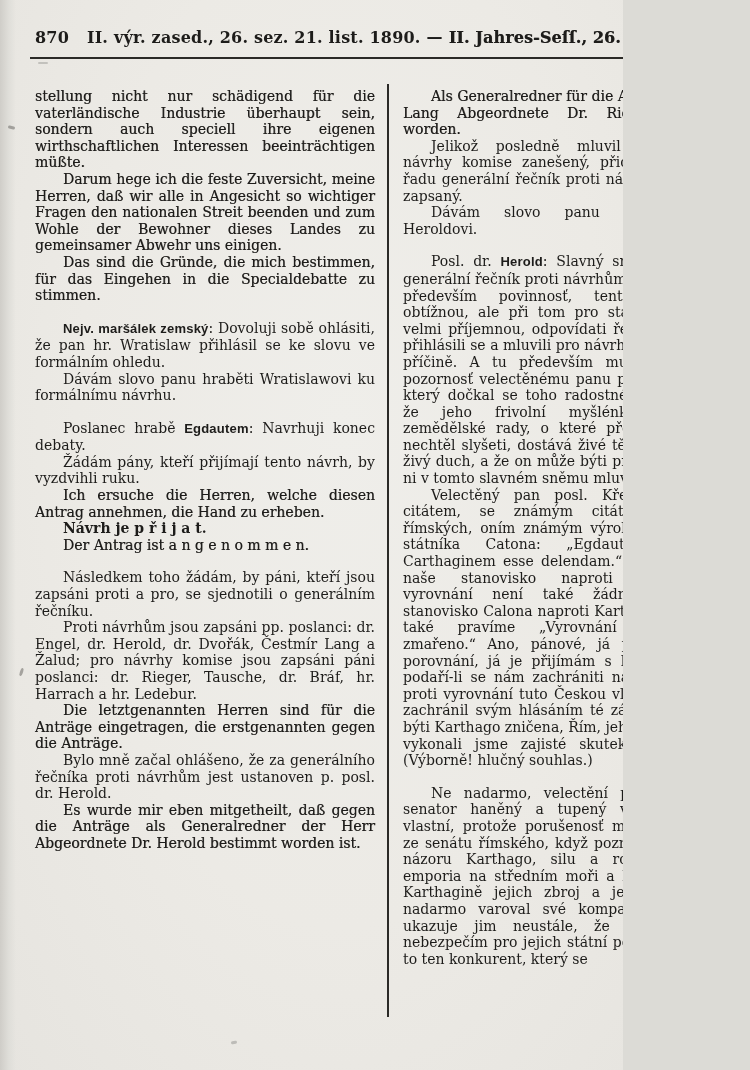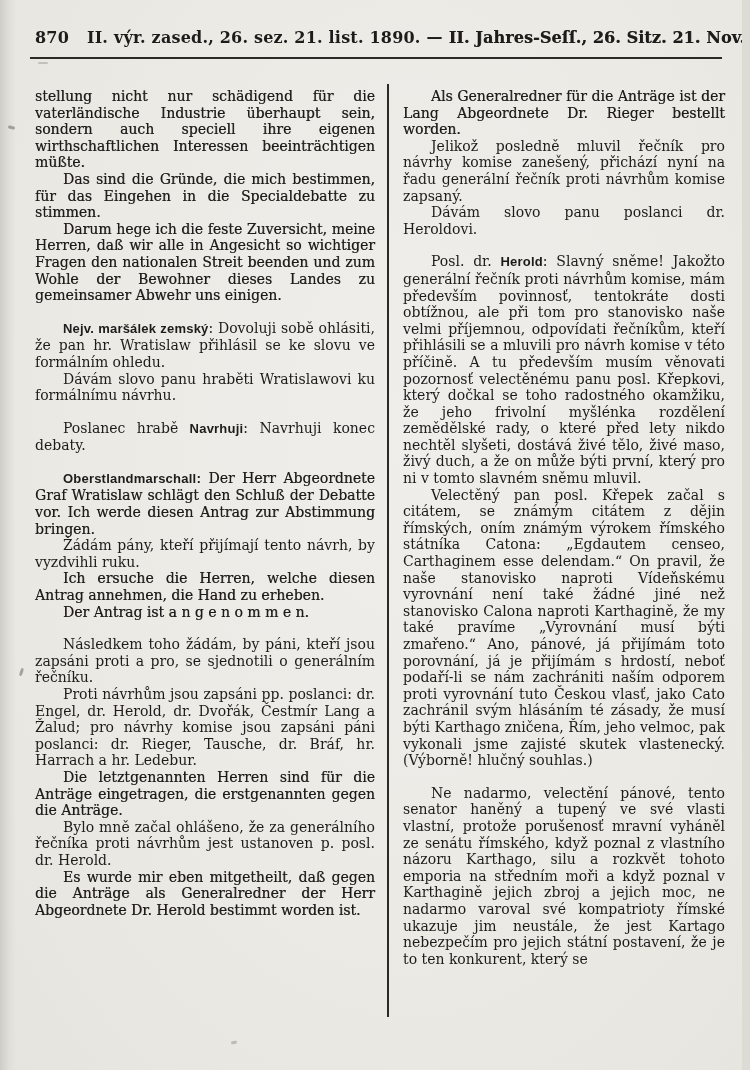--- a/index.html
+++ b/index.html
@@ -2,21 +2,21 @@
 <html><head>
 <meta charset="utf-8">
 <style>
   html,body{margin:0;padding:0;}
   body{
     width:750px;height:1070px;overflow:hidden;
     background:#dcdbd6;
     font-family:"DejaVu Serif", serif;
   }
   .page{
-    position:relative;width:742px;height:1070px;overflow:hidden;
+    position:relative;width:623px;height:1070px;overflow:hidden;
     background:
       radial-gradient(ellipse at 55% 40%, #efeeea 0%, #eceae5 55%, #e6e4df 100%);
     color:#1d1c1a;
     text-decoration:underline;
   }
   .edge-band{
     position:absolute;left:0;top:0;width:16px;height:1070px;
     background:linear-gradient(90deg, #c9c7c2 0%, #dddcd7 55%, rgba(236,234,229,0) 100%);
     opacity:.8;
   }
@@ -75,28 +75,28 @@
     <span class="pagenum">870</span>
     <span class="title-cs">II. výr. zased., 26. sez. 21. list. 1890.</span>
     <span class="sep">—</span>
     <span class="fraktur">II. Jahres-Seſſ., 26. Sitz. 21. Nov. 1890</span>
   </div>
   <div class="header-rule"></div>
 
   <div class="columns">
     <div class="col col-left" id="col-left">
         <p class="de">stellung nicht nur schädigend für die vaterländische Industrie überhaupt sein, sondern auch speciell ihre eigenen wirthschaftlichen Interessen beeinträchtigen müßte.</p>
+        <p class="de indent">Darum hege ich die feste Zuversicht, meine Herren, daß wir alle in Angesicht so wichtiger Fragen den nationalen Streit beenden und zum Wohle der Bewohner dieses Landes zu gemeinsamer Abwehr uns einigen.</p>
         <p class="de indent">Das sind die Gründe, die mich bestimmen, für das Eingehen in die Specialdebatte zu stimmen.</p>
-        <p class="de indent">Darum hege ich die feste Zuversicht, meine Herren, daß wir alle in Angesicht so wichtiger Fragen den nationalen Streit beenden und zum Wohle der Bewohner dieses Landes zu gemeinsamer Abwehr uns einigen.</p>
         <p class="cs indent gap"><b class="speaker">Nejv. maršálek zemský</b>: Dovoluji sobě ohlásiti, že pan hr. Wratislaw přihlásil se ke slovu ve formálním ohledu.</p>
         <p class="cs indent">Dávám slovo panu hraběti Wratislawovi ku formálnímu návrhu.</p>
-        <p class="cs indent gap">Poslanec hrabě <b class="speaker">Navrhuji</b>: Navrhuji konec debaty.</p>
-        <p class="de indent gap"><b class="speaker">Oberstlandmarschall</b>: Der Herr Abgeordnete Graf Wratislaw schlägt den Schluß der Debatte vor. Ich werde diesen Antrag zur Abstimmung bringen.</p>
+        <p class="cs indent gap">Poslanec hrabě <b class="speaker">Egdautem</b>: Navrhuji konec debaty.</p>
         <p class="cs indent">Žádám pány, kteří přijímají tento návrh, by vyzdvihli ruku.</p>
         <p class="de indent">Ich ersuche die Herren, welche diesen Antrag annehmen, die Hand zu erheben.</p>
+        <p class="cs indent strong">Návrh je p ř i j a t.</p>
         <p class="de indent">Der Antrag ist a n g e n o m m e n.</p>
         <p class="cs indent gap">Následkem toho žádám, by páni, kteří jsou zapsáni proti a pro, se sjednotili o generálním řečníku.</p>
         <p class="cs indent">Proti návrhům jsou zapsáni pp. poslanci: dr. Engel, dr. Herold, dr. Dvořák, Čestmír Lang a Žalud; pro návrhy komise jsou zapsáni páni poslanci: dr. Rieger, Tausche, dr. Bráf, hr. Harrach a hr. Ledebur.</p>
         <p class="de indent">Die letztgenannten Herren sind für die Anträge eingetragen, die erstgenannten gegen die Anträge.</p>
         <p class="cs indent">Bylo mně začal ohlášeno, že za generálního řečníka proti návrhům jest ustanoven p. posl. dr. Herold.</p>
         <p class="de indent">Es wurde mir eben mitgetheilt, daß gegen die Anträge als Generalredner der Herr Abgeordnete Dr. Herold bestimmt worden ist.</p>
       </div>
     <div class="col col-right" id="col-right">
         <p class="de indent">Als Generalredner für die Anträge ist der Lang Abgeordnete Dr. Rieger bestellt worden.</p>
         <p class="cs indent">Jelikož posledně mluvil řečník pro návrhy komise zanešený, přichází nyní na řadu generální řečník proti návrhům komise zapsaný.</p>

